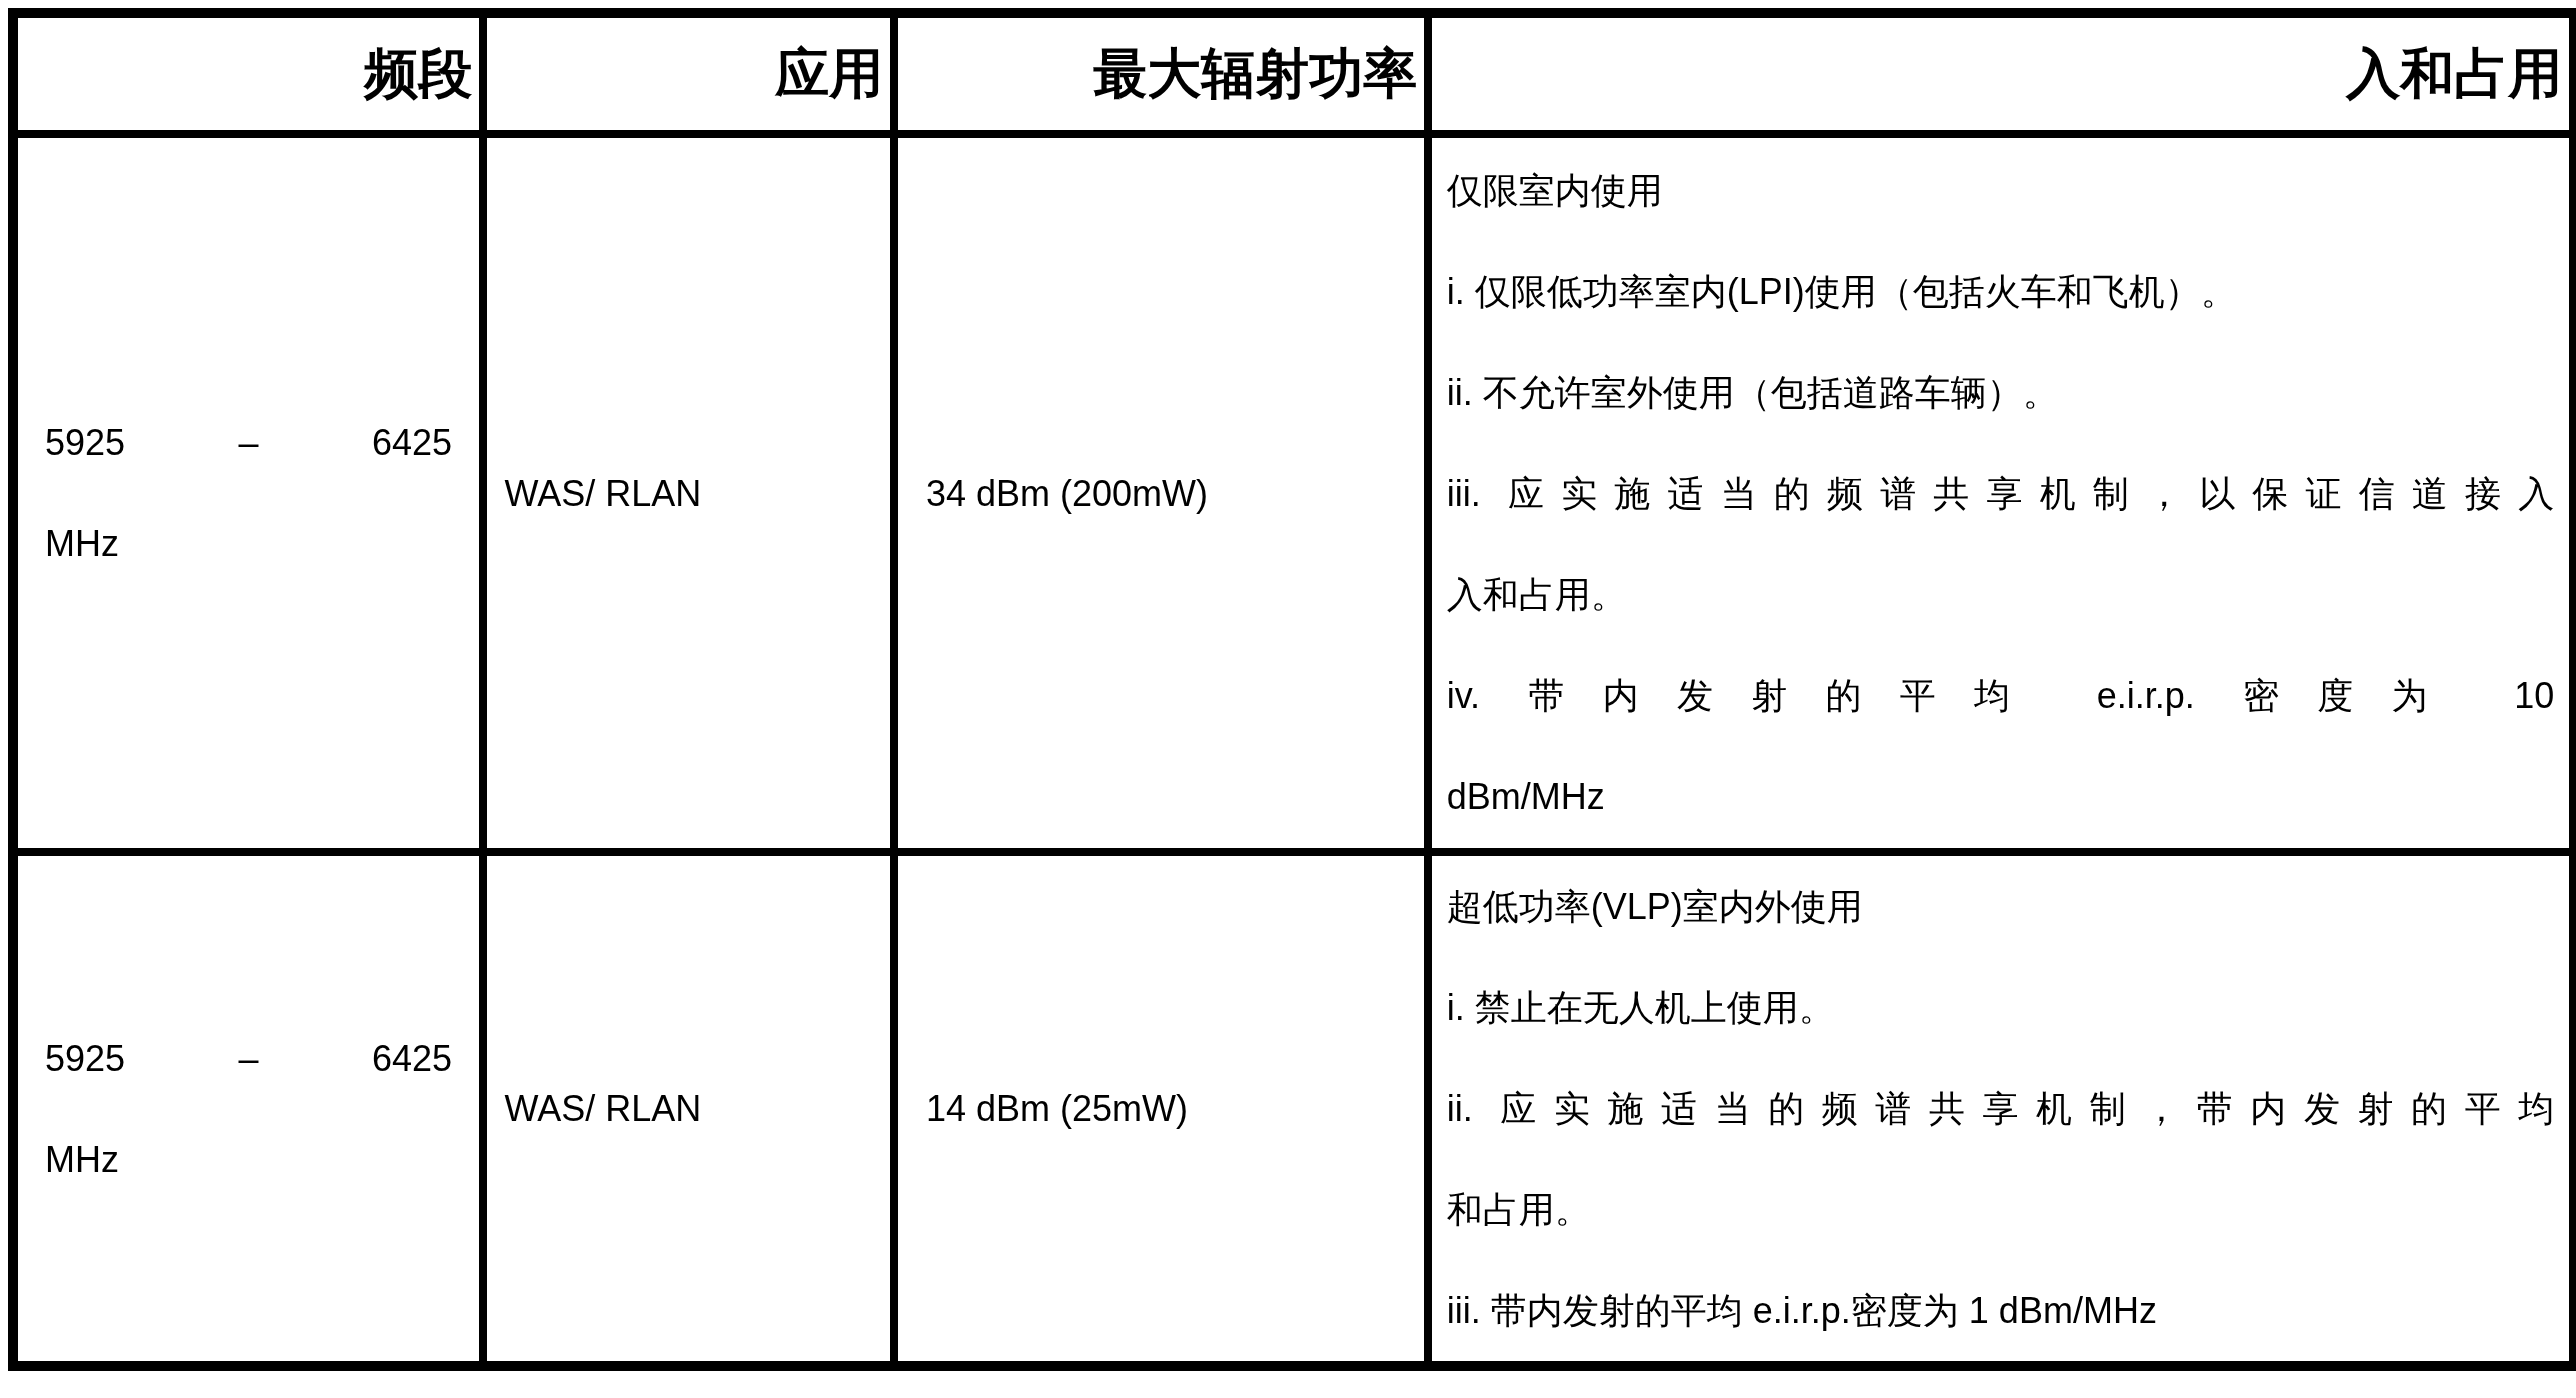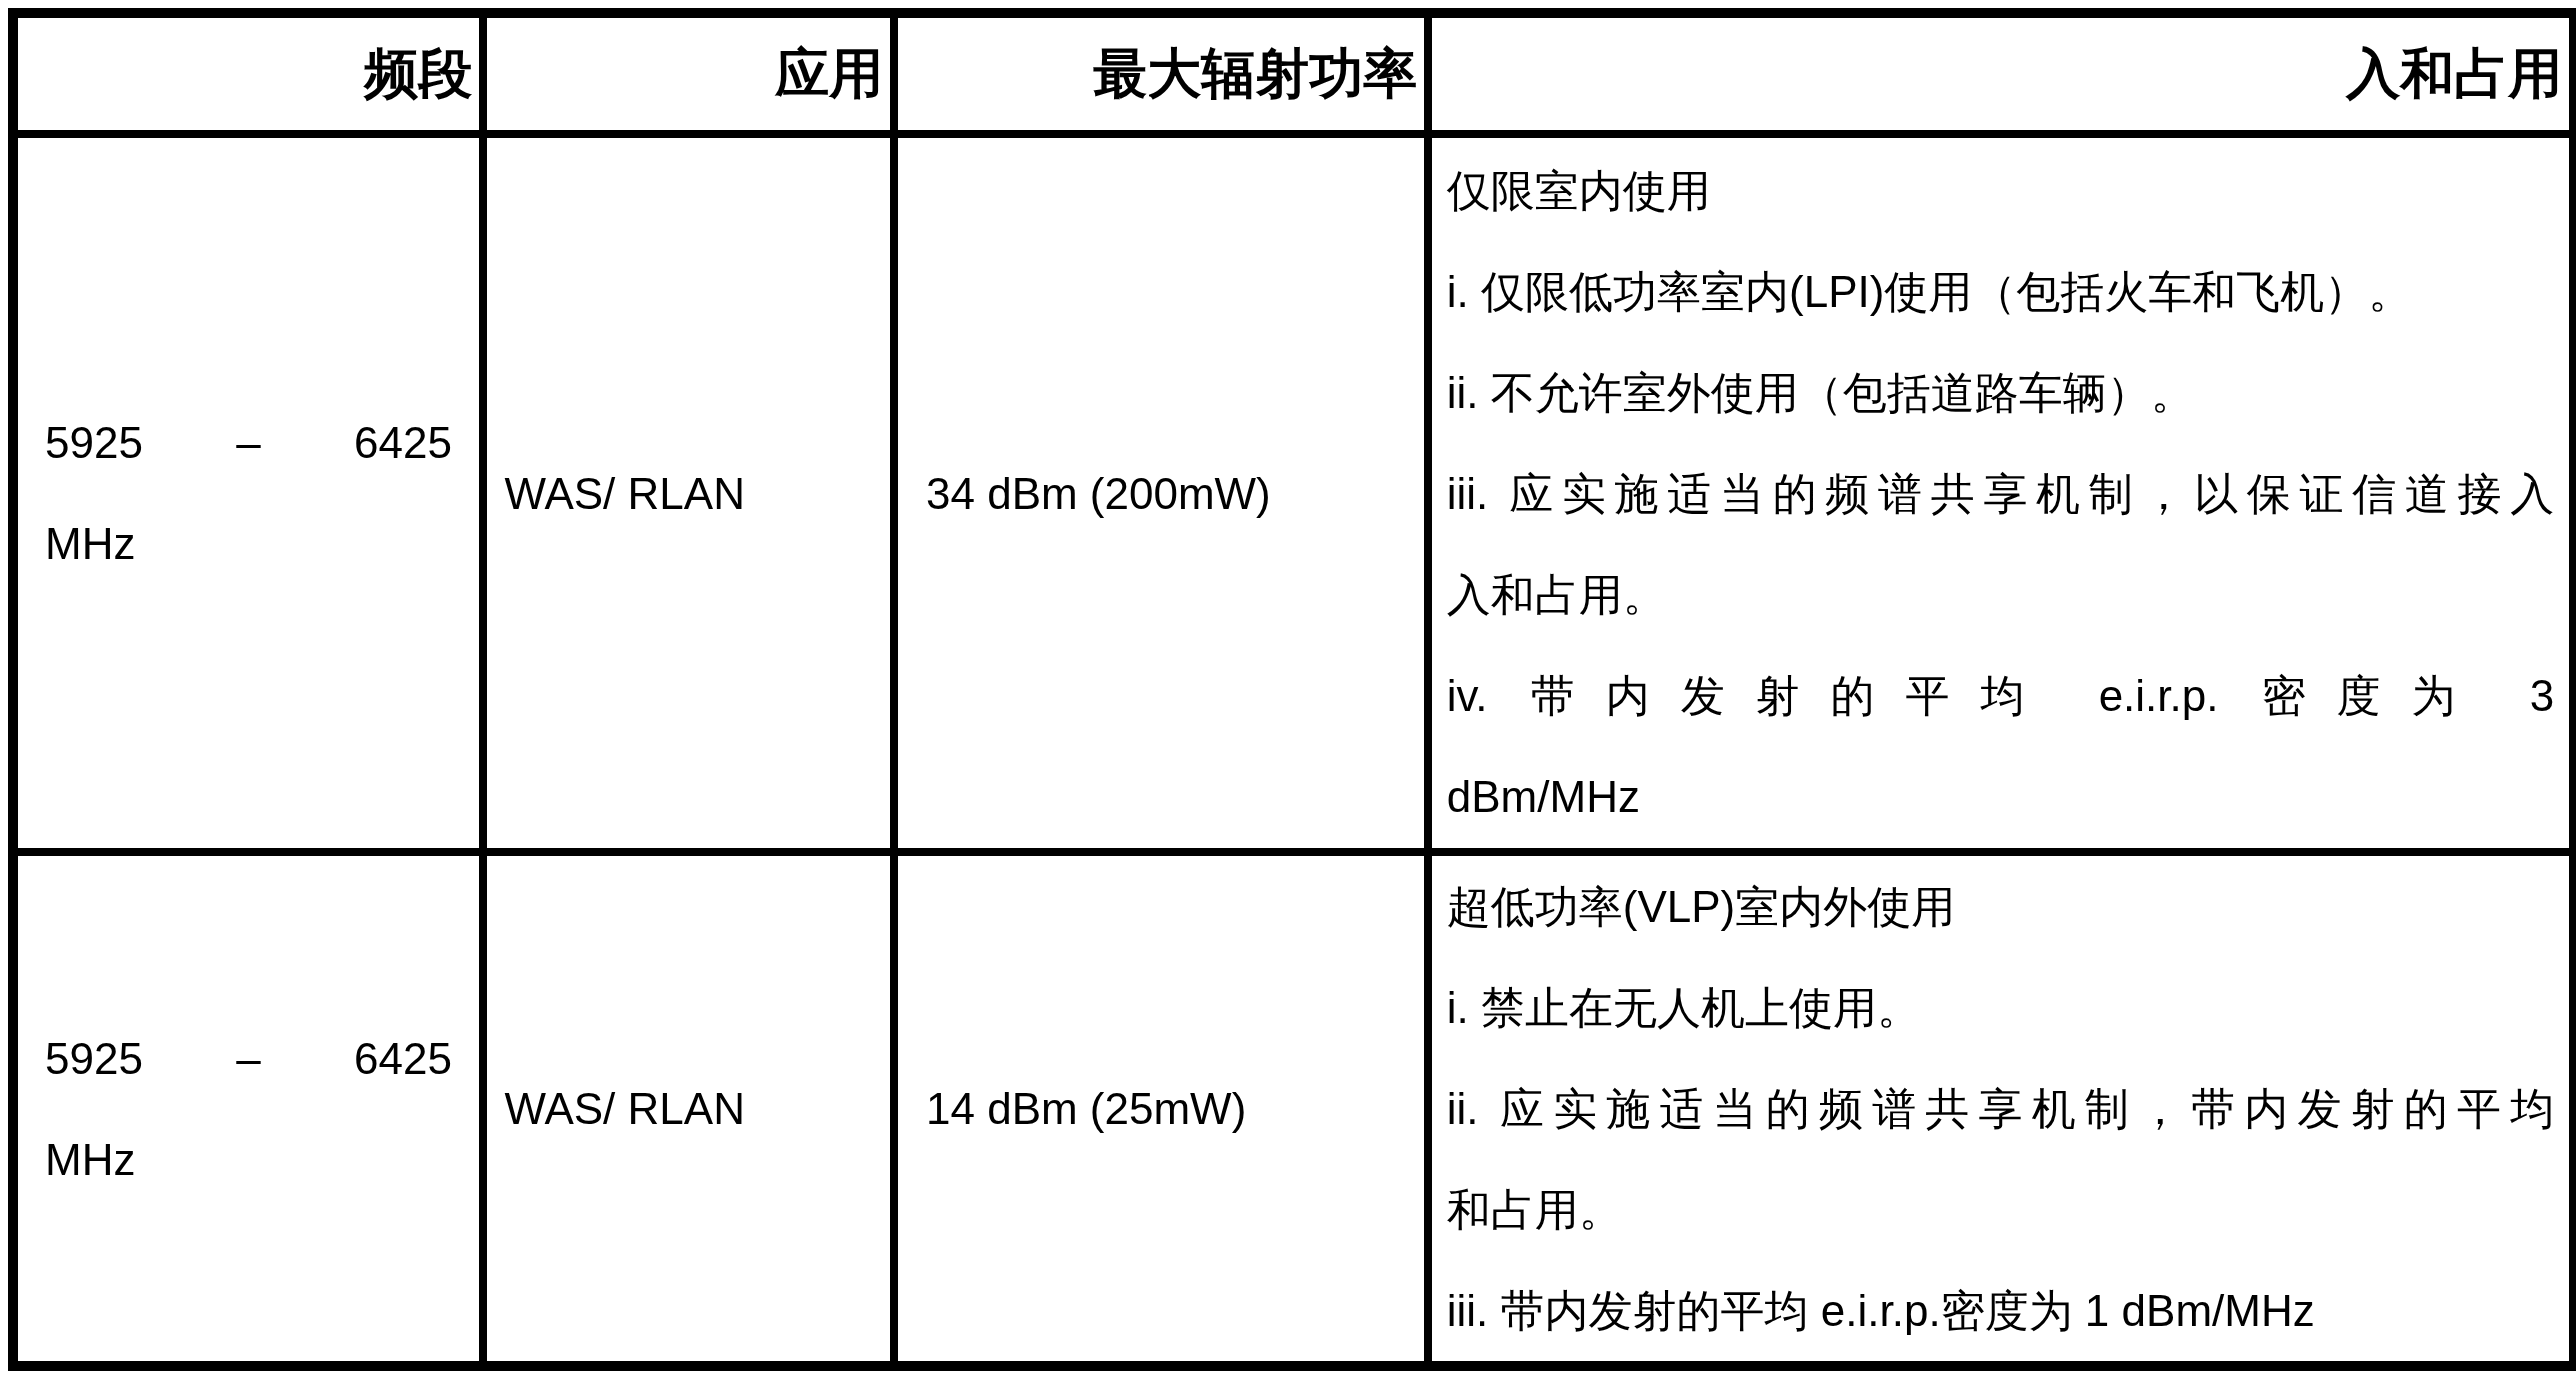--- a/index.html
+++ b/index.html
@@ -31,21 +31,21 @@
     overflow: hidden;
   }
   thead th {
     height: 121px;
     font-size: 54px;
     font-weight: bold;
     text-align: right;
     padding: 0 6.7px;
   }
   tbody td {
-    font-size: 44px;
+    font-size: 36px;
     line-height: 101px;
     font-weight: normal;
     text-align: left;
   }
   tr.data-row-1 td { height: 718px; }
   tr.data-row-2 td { height: 503px; }
 
   td.col-band  { padding: 0 27px; }
   td.col-app   { padding: 0 13.4px 0 17.5px; }
   td.col-power { padding: 0 13.4px 0 28px; }
@@ -93,21 +93,21 @@
       </td>
       <td class="col-power">
         <span class="line">34 dBm (200mW)</span>
       </td>
       <td class="col-cond">
         <span class="line">仅限室内使用</span>
         <span class="line">i. 仅限低功率室内(LPI)使用（包括火车和飞机）。</span>
         <span class="line">ii. 不允许室外使用（包括道路车辆）。</span>
         <span class="line j">iii. 应实施适当的频谱共享机制，以保证信道接入</span>
         <span class="line">入和占用。</span>
-        <span class="line j">iv. 带内发射的平均 e.i.r.p. 密度为 3</span>
+        <span class="line j">iv. 带内发射的平均 e.i.r.p. 密度为 10</span>
         <span class="line">dBm/MHz</span>
       </td>
     </tr>
     <tr class="data-row-2">
       <td class="col-band">
         <span class="line j">5925 – 6425</span>
         <span class="line">MHz</span>
       </td>
       <td class="col-app">
         <span class="line">WAS/ RLAN</span>

